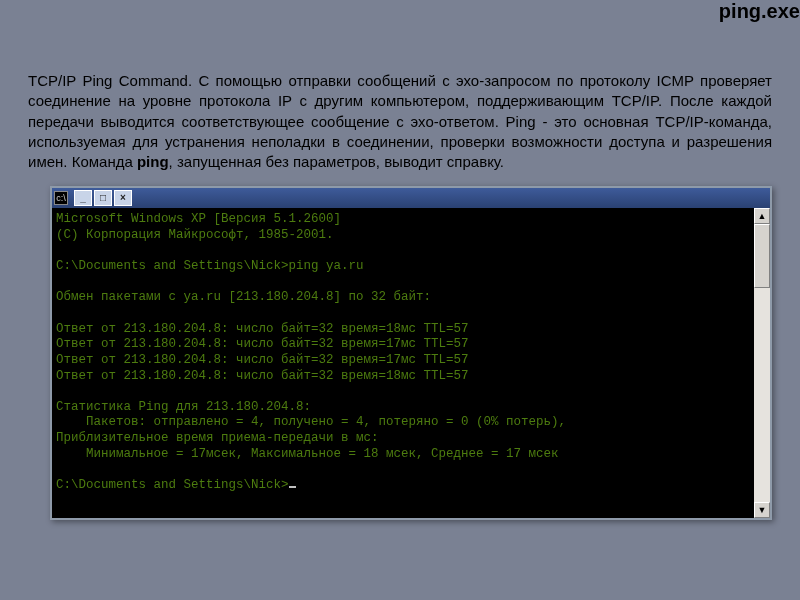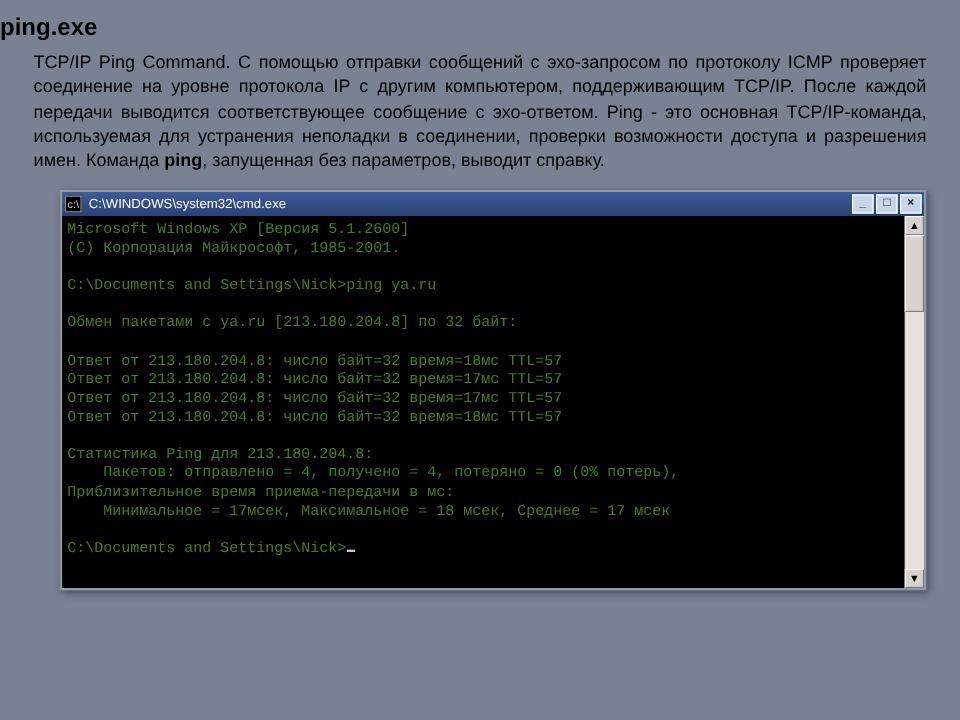--- a/index.html
+++ b/index.html
@@ -5,33 +5,34 @@
   * { margin: 0; padding: 0; box-sizing: border-box; }
   body {
     width: 800px;
     height: 600px;
     background: #7a8193;
     font-family: Arial, sans-serif;
     overflow: hidden;
     position: relative;
   }
   .title {
-    text-align: left;
+    text-align: right;
     font-weight: bold;
     font-size: 20px;
     color: #000;
-    padding-top: 12px;
+    padding-top: 0;
     padding-bottom: 8px;
   }
   .description {
     color: #000;
     font-size: 15px;
     line-height: 1.35;
     padding: 0 28px 10px 28px;
     text-align: justify;
+    margin-top: 40px;
   }
   .description b { font-weight: bold; }
   .cmd-window {
     margin: 4px 28px 0 50px;
     border: 2px solid #8e9aa9;
     background: #3b4c63;
     box-shadow: 2px 2px 6px rgba(0,0,0,0.4);
   }
   .cmd-titlebar {
     height: 20px;
@@ -130,21 +131,20 @@
 
 <div class="title">ping.exe</div>
 
 <div class="description">
   <span>TCP/IP Ping Command. С помощью отправки сообщений с эхо-запросом по протоколу ICMP проверяет соединение на уровне протокола IP с другим компьютером, поддерживающим TCP/IP. После каждой передачи выводится соответствующее сообщение с эхо-ответом. Ping - это основная TCP/IP-команда, используемая для устранения неполадки в соединении, проверки возможности доступа и разрешения имен. Команда </span><b>ping</b><span>, запущенная без параметров, выводит справку.</span>
 </div>
 
 <div class="cmd-window">
   <div class="cmd-titlebar">
     <span class="cmd-icon">c:\</span>
-    <span class="cmd-titlebar-text">C:\WINDOWS\system32\cmd.exe</span>
     <div class="cmd-buttons">
       <div class="cmd-btn">_</div>
       <div class="cmd-btn">□</div>
       <div class="cmd-btn">×</div>
     </div>
   </div>
   <div class="cmd-body-wrap">
     <div class="cmd-body"><span>Microsoft Windows XP [Версия 5.1.2600]</span>
 <span>(C) Корпорация Майкрософт, 1985-2001.</span>
 <span></span>

